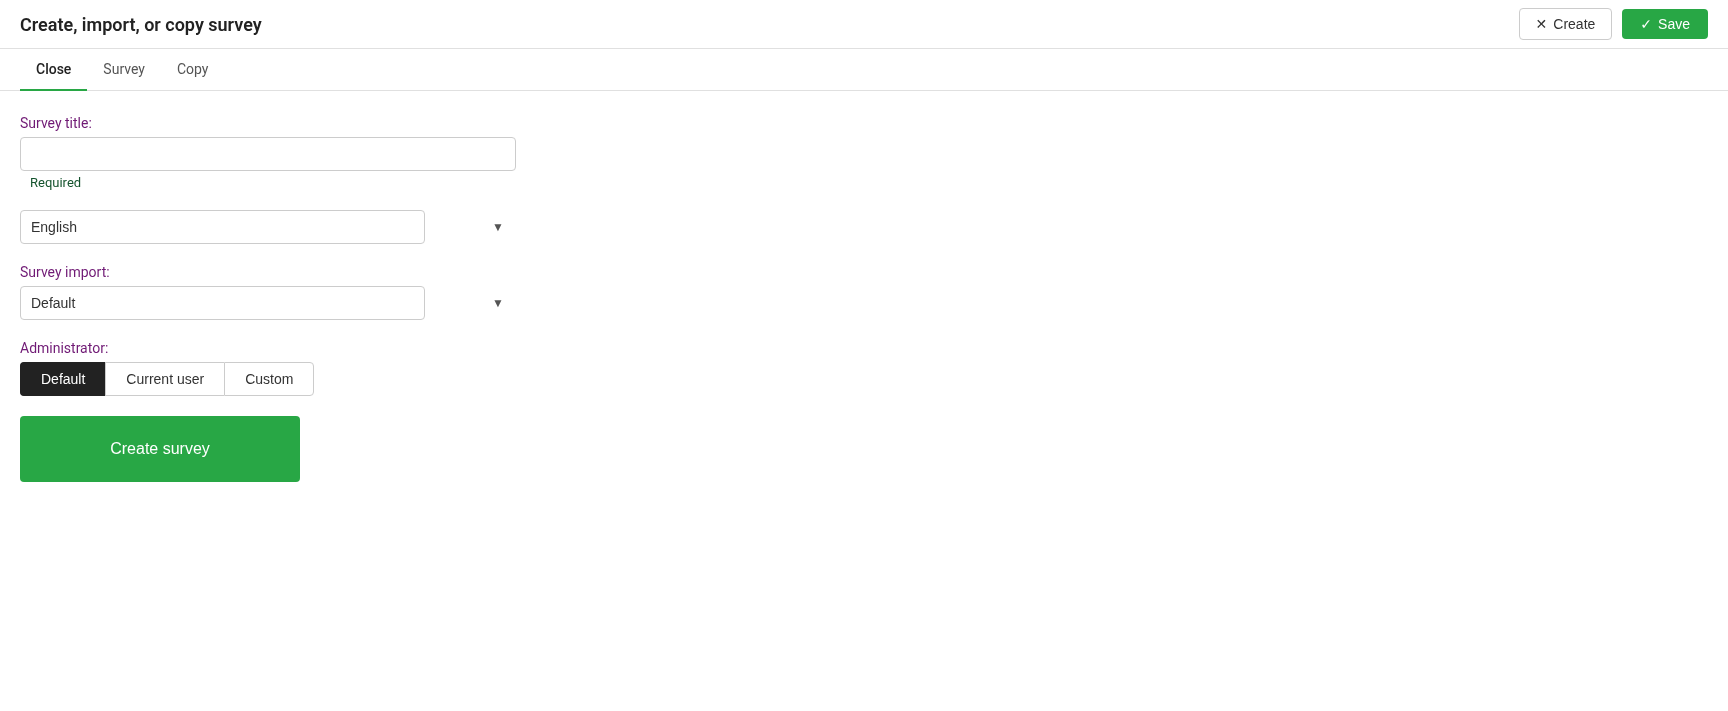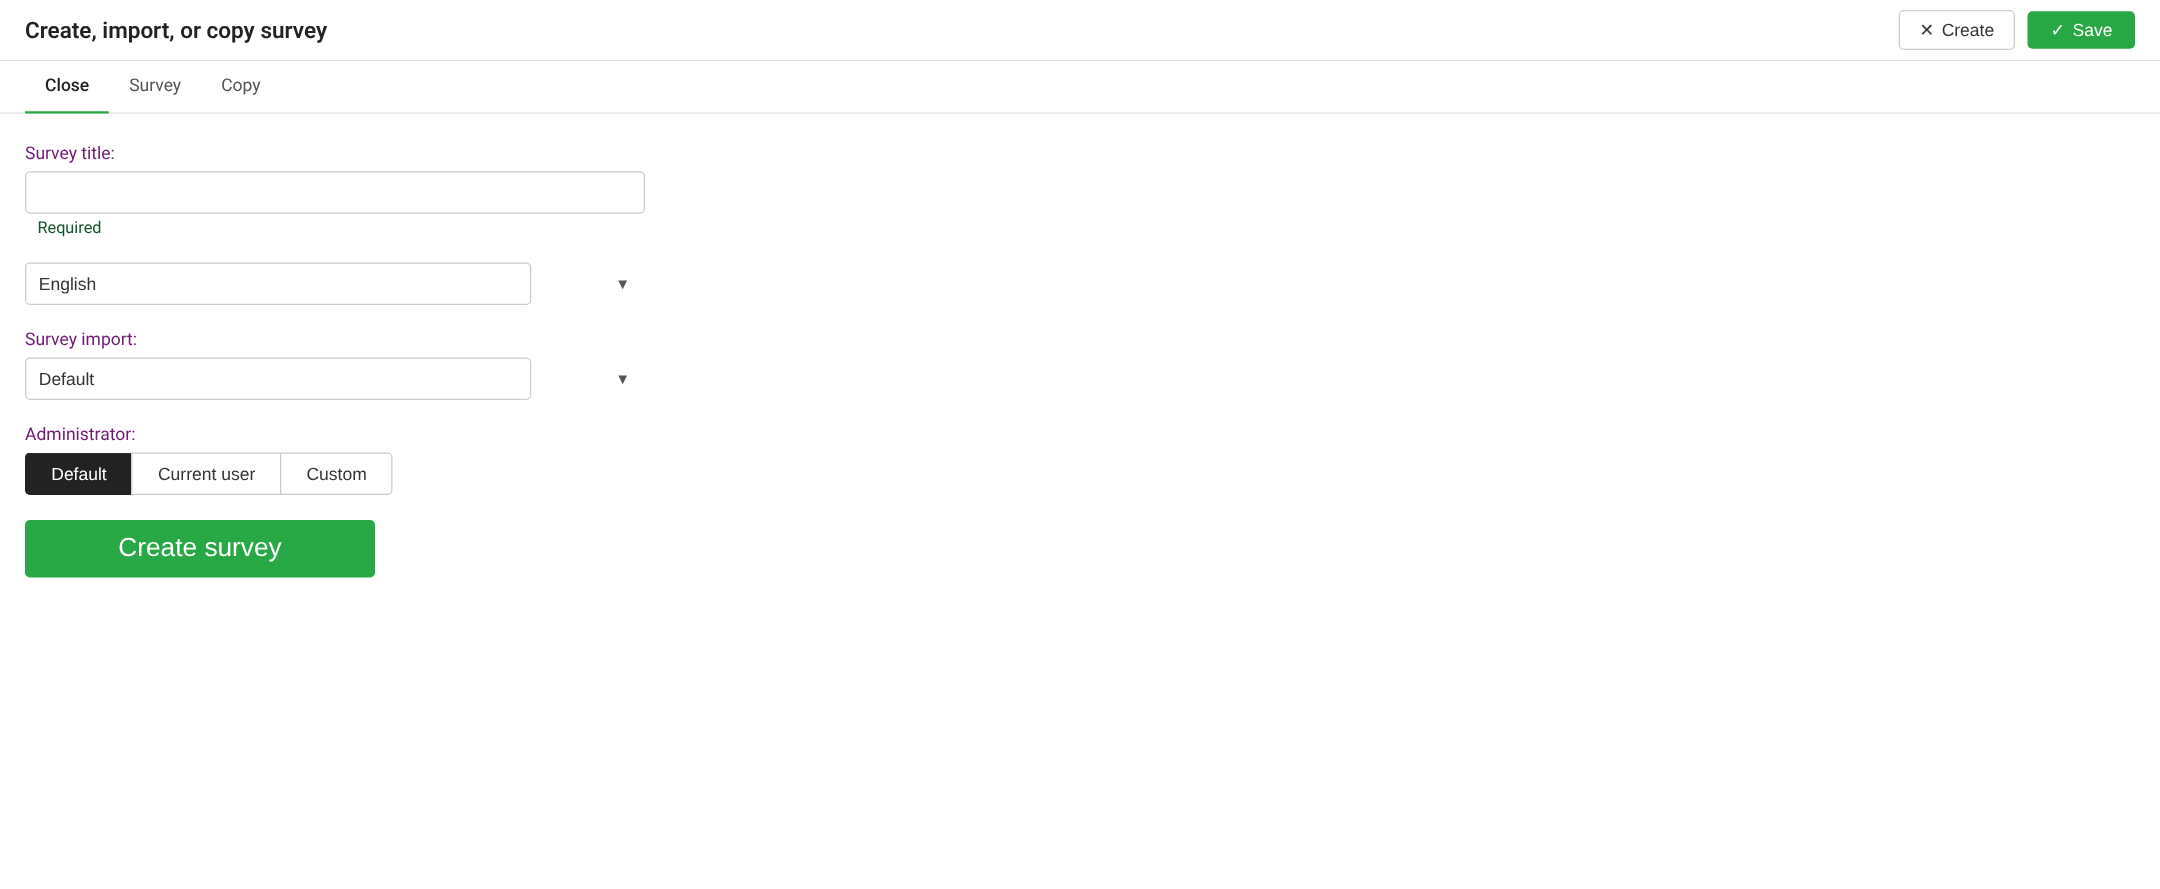--- a/index.html
+++ b/index.html
@@ -193,26 +193,26 @@
     .btn-toggle.active {
       background: #222;
       color: #fff;
       border-color: #222;
     }
 
     
     .btn-create-survey {
       display: block;
       width: 280px;
-      padding: 11px 0;
+      padding: 24px 0;
       background: #28a745;
       color: #fff;
       border: none;
       border-radius: 4px;
-      font-size: 21px;
+      font-size: 16px;
       font-weight: 500;
       cursor: pointer;
       text-align: center;
       margin-top: 8px;
     }
   </style>
 </head>
 <body>
 
 <div class="page-wrapper">

